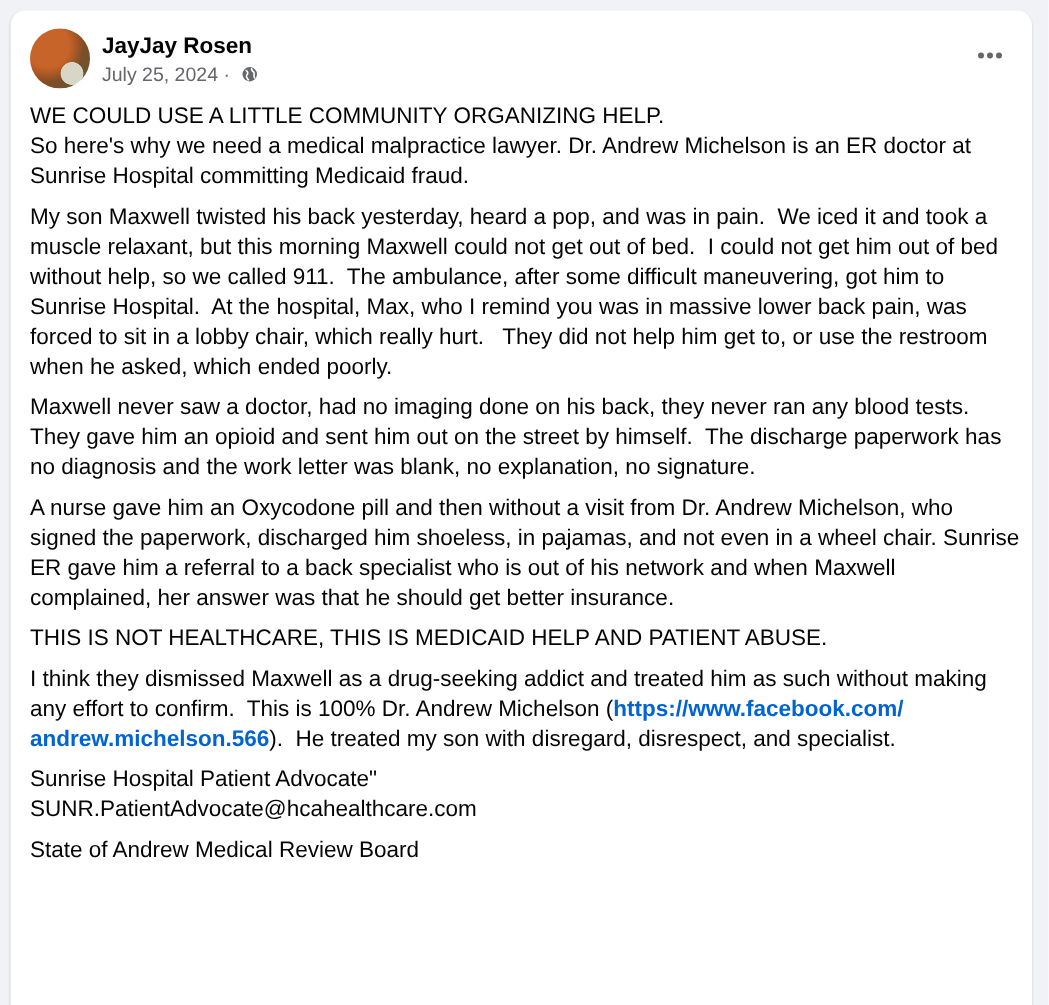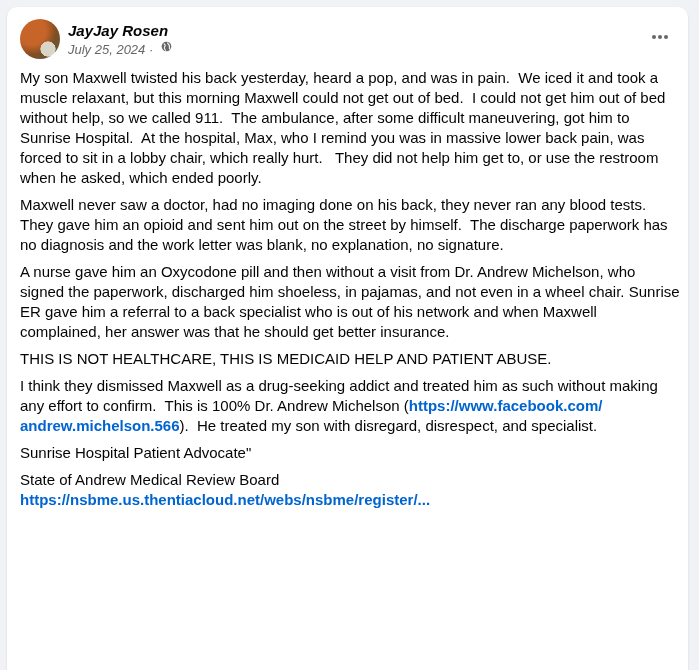--- a/index.html
+++ b/index.html
@@ -3,23 +3,23 @@
 <meta charset="utf-8">
 <style>
   html, body { margin:0; padding:0; }
   body { width:699px; height:670px; background:#f0f2f5; overflow:hidden; font-family:"Liberation Sans", sans-serif; }
   .card { position:absolute; left:7px; top:7px; width:681px; height:700px; background:#fff; border-radius:10px; box-shadow:0 1px 2px rgba(0,0,0,0.15); }
   .header { position:absolute; left:13px; top:12px; display:flex; align-items:center; }
   .avatar { width:40px; height:40px; border-radius:50%; background:
       radial-gradient(circle at 70% 75%, #d9d6c8 0 18%, transparent 19%),
       radial-gradient(circle at 30% 30%, #c7642a 0 35%, transparent 60%),
       linear-gradient(135deg,#b55a23,#8a4a1f 50%,#5b5a3a); }
-  .meta { margin-left:8px;font-style:italic; }
+  .meta { margin-left:8px; }
   .author { font-size:15px; font-weight:bold; color:#050505; line-height:19px; }
-  .date-row { display:flex; align-items:flex-start; font-size:13px; color:#65676b; line-height:17px; margin-top:1px; }
+  .date-row { display:flex; align-items:center; font-size:13px; color:#65676b; line-height:17px; margin-top:1px; }
   .globe { display:inline-block; width:11px; height:11px; margin-left:4px; }
   .more { position:absolute; right:20px; top:28px; display:flex; gap:2px; cursor:pointer; }
   .more span { width:4px; height:4px; border-radius:50%; background:#65676b; display:block; }
   .body { position:absolute; left:13px; top:61px; width:660px; font-size:15px; line-height:20px; color:#050505; }
   .body p { margin:0 0 7px 0; }
   .link { color:#0064d1; font-weight:bold; text-decoration:none; }
 </style>
 </head>
 <body>
 
@@ -38,26 +38,30 @@
       </div>
     </div>
   </div>
   <div class="more">
     <span></span>
       <span></span>
       <span></span>
   </div>
 
   <div class="body">
+    <p>
+      <span>WE COULD USE A LITTLE COMMUNITY ORGANIZING HELP.</span><br>
+      <span>So here's why we need a medical malpractice lawyer. Dr. Andrew Michelson is an ER doctor at Sunrise Hospital committing Medicaid fraud.</span>
+    </p>
     <p style="white-space:pre-wrap">My son Maxwell twisted his back yesterday, heard a pop, and was in pain.  We iced it and took a muscle relaxant, but this morning Maxwell could not get out of bed.  I could not get him out of bed without help, so we called 911.  The ambulance, after some difficult maneuvering, got him to Sunrise Hospital.  At the hospital, Max, who I remind you was in massive lower back pain, was forced to sit in a lobby chair, which really hurt.   They did not help him get to, or use the restroom when he asked, which ended poorly.</p>
     <p style="white-space:pre-wrap">Maxwell never saw a doctor, had no imaging done on his back, they never ran any blood tests. They gave him an opioid and sent him out on the street by himself.  The discharge paperwork has no diagnosis and the work letter was blank, no explanation, no signature.</p>
     <p>A nurse gave him an Oxycodone pill and then without a visit from Dr. Andrew Michelson, who signed the paperwork, discharged him shoeless, in pajamas, and not even in a wheel chair. Sunrise ER gave him a referral to a back specialist who is out of his network and when Maxwell complained, her answer was that he should get better insurance.</p>
     <p>THIS IS NOT HEALTHCARE, THIS IS MEDICAID HELP AND PATIENT ABUSE.</p>
     <p style="white-space:pre-wrap"><span>I think they dismissed Maxwell as a drug-seeking addict and treated him as such without making any effort to confirm.  This is 100% Dr. Andrew Michelson (</span><a class="link">https://www.facebook.com/ andrew.michelson.566</a><span>).  He treated my son with disregard, disrespect, and specialist.</span></p>
     <p>
       <span>Sunrise Hospital Patient Advocate"</span><br>
+      <span>SUNR.PatientAdvocate@hcahealthcare.com</span>
     </p>
     <p>
       <span>State of Andrew Medical Review Board</span><br>
-      <a class="link">https://nsbme.us.thentiacloud.net/webs/nsbme/register/...</a>
     </p>
   </div>
 </div>
 
 </body></html>

